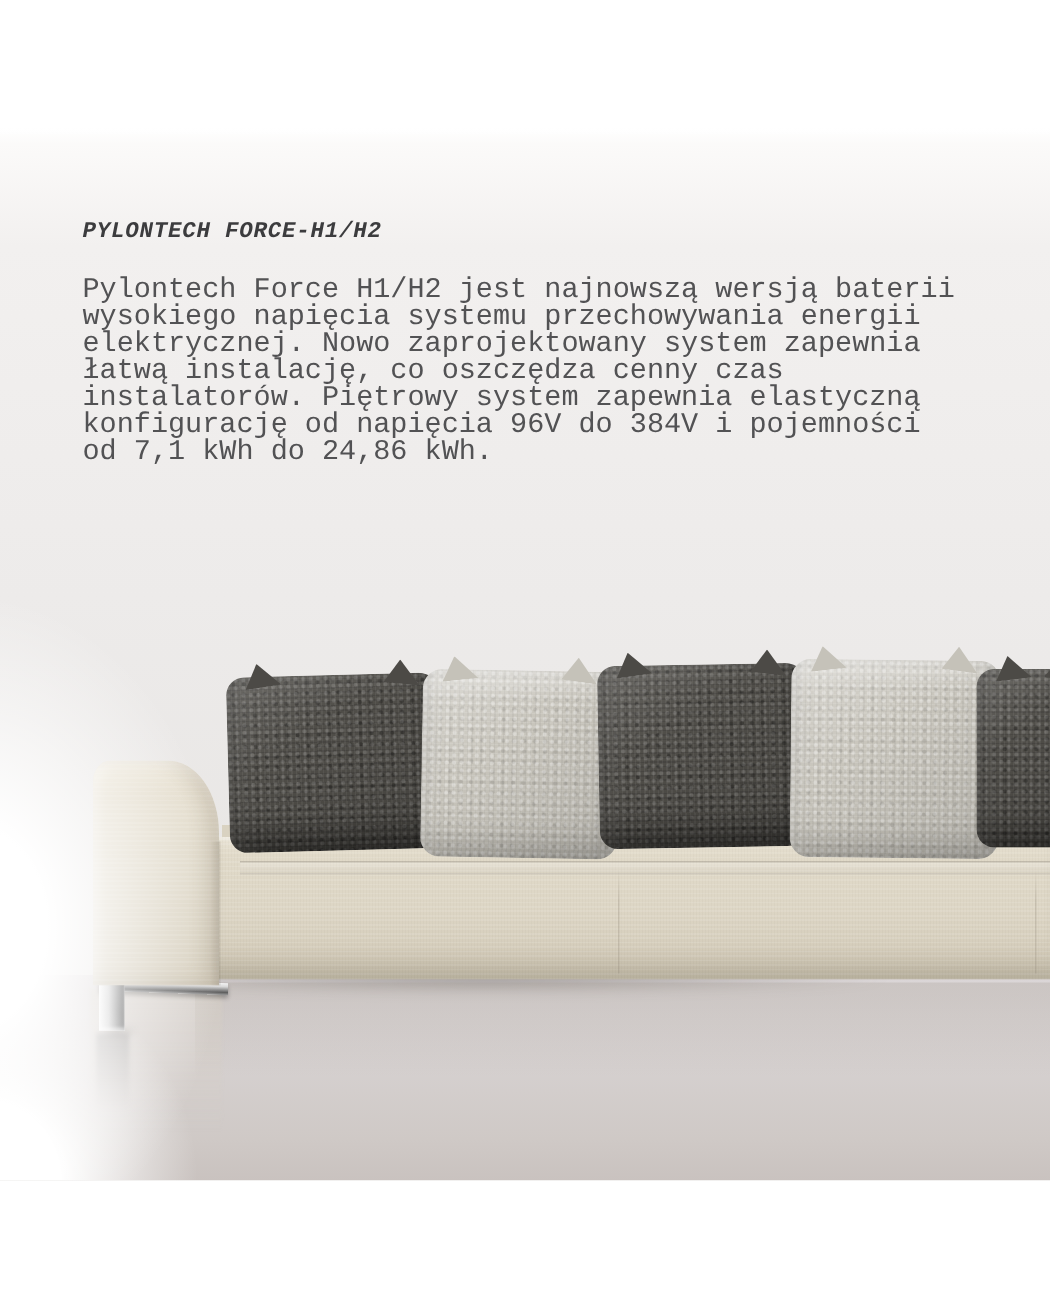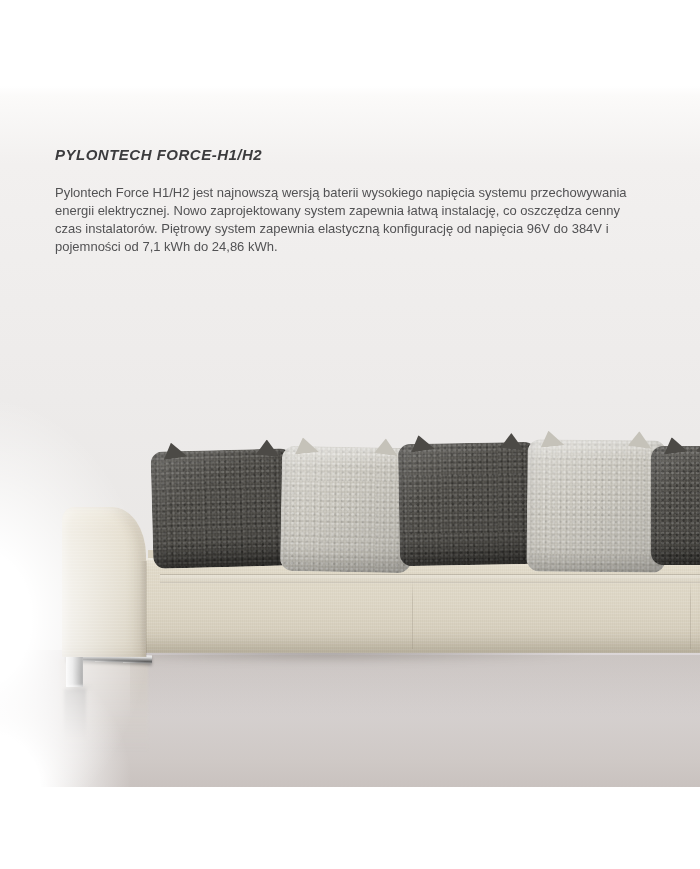--- a/index.html
+++ b/index.html
@@ -2,21 +2,21 @@
 <html style="--page_bg: #ffffff; --wall_top: #fbfaf9; --wall_bottom: #e7e5e3; --floor_top: #dbd6d7; --floor_bottom: #c9c2bf; --sofa_beige: #ddd6c5; --sofa_beige_light: #ebe5d7; --sofa_beige_dark: #cdc5b2; --pillow_dark: #504e49; --pillow_dark_edge: #4c4a46; --pillow_light: #c8c5bc; --pillow_light_edge: #c5c2b9; --chrome_light: #f4f4f4; --chrome_dark: #5f5f5f; --title_text: #3c3c3e; --body_text: #525254;"><head>
 <meta charset="utf-8">
 <style>
   html,body{margin:0;padding:0;}
   body{
     width:700px;height:869px;
     background:var(--page_bg,#fff);
     font-family:"Liberation Sans","DejaVu Sans",sans-serif;
     position:relative;overflow:hidden;
   }
-  .page{position:absolute;inset:0;width:612px;height:869px;background:var(--page_bg,#fff);}
+  .page{position:absolute;inset:0;width:612px;height:869px;background:var(--page_bg,#fff);font-family:Liberation Mono, monospace;}
 
   
   .photo{
     position:absolute;left:0;top:85px;width:700px;height:702px;
     overflow:hidden;
   }
   .wall{
     position:absolute;left:0;top:0;width:700px;height:567px;
     background:linear-gradient(180deg,#fff 0%,var(--wall_top,#fbfaf9) 2%,#f2f0ef 14%,#edebea 55%,var(--wall_bottom,#e7e5e3) 100%);
   }
@@ -158,21 +158,21 @@
     position:absolute;left:55px;top:146px;width:592px;z-index:30;
   }
   .title{
     margin:0 0 21px 0;
     font-size:15px;font-weight:bold;font-style:italic;
     letter-spacing:.5px;
     color:var(--title_text,#3c3c3e);
   }
   .para{
     margin:0 0 17px 0;
-    font-size:13px;line-height:18px;
+    font-size:19px;line-height:18px;
     color:var(--body_text,#525254);
   }
   .para.justified{text-align:justify;}
 </style>
 </head>
 <body>
 
 <div class="page">
 
   <div class="photo">

